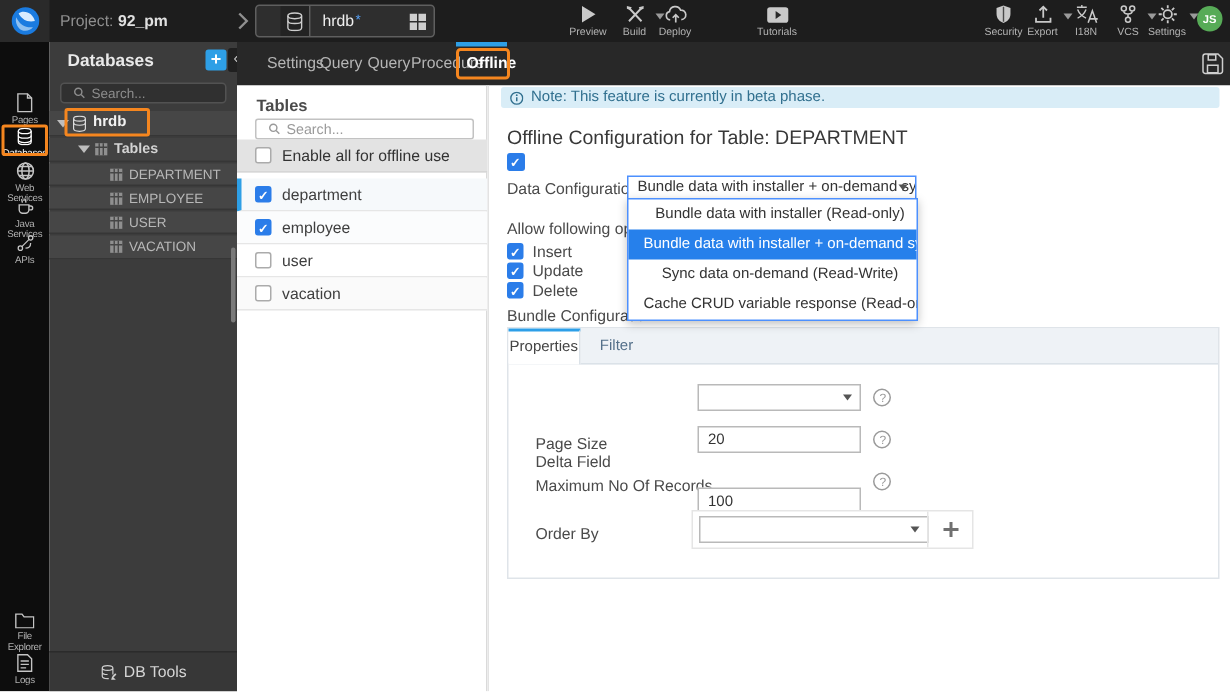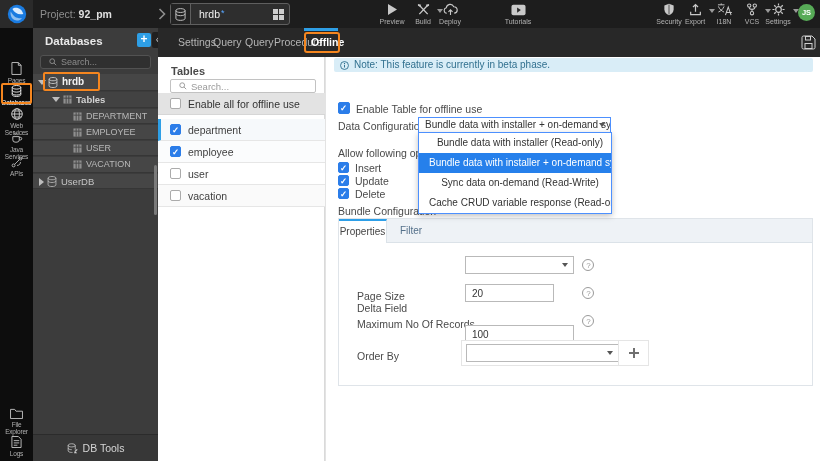--- a/index.html
+++ b/index.html
@@ -6,21 +6,21 @@
   *{box-sizing:border-box;font-family:"Liberation Sans",sans-serif;}
   #app{position:relative;width:820px;height:461px;background:#fff;overflow:hidden;}
   .abs{position:absolute;}
   svg{display:block;}
 
   
   #topbar{position:absolute;left:0;top:0;width:820px;height:28px;background:#1d1d1d;}
   #logo-box{position:absolute;left:0;top:0;width:33px;height:28px;background:#2a2a2a;display:flex;align-items:center;justify-content:center;}
   .proj{position:absolute;left:40px;top:0;height:28px;line-height:28px;font-size:10.5px;color:#8f8f8f;white-space:nowrap;}
   .proj b{color:#e0e0e0;font-weight:700;margin-left:3px;}
-  .artifact{position:absolute;left:170px;top:3px;width:120px;height:22px;background:#2e2e2e;border:1px solid #5f5f5f;border-radius:3px;display:flex;align-items:center;}
+  .artifact{position:absolute;left:170px;top:3px;width:120px;height:22px;background:#2e2e2e;border:1px solid #5f5f5f;border-radius:3px;display:flex;align-items:center;padding-left:16px;}
   .artifact .dbcell{width:20px;height:20px;background:#232323;border-right:1px solid #5f5f5f;display:flex;align-items:center;justify-content:center;}
   .artifact .aname{margin-left:8px;font-size:10.5px;color:#f0f0f0;}
   .artifact .star{color:#58a6ff;font-size:9px;vertical-align:top;margin-left:1px;}
   .artifact .gicon{margin-left:auto;margin-right:5px;}
   .tb-act{position:absolute;top:3px;text-align:center;color:#b3b3b3;font-size:7px;line-height:8px;white-space:nowrap;}
   .tb-act svg{margin:0 auto 2px;}
   .cdl{width:0;height:0;border-left:3px solid transparent;border-right:3px solid transparent;border-top:4px solid #9a9a9a;position:absolute;}
   .avatar{position:absolute;left:798px;top:4px;width:17px;height:17px;border-radius:50%;background:#57ab57;color:#fff;font-size:7.5px;font-weight:700;text-align:center;line-height:17px;}
 
   
@@ -329,30 +329,20 @@
     </div>
     <div class="trow" style="top:129px;height:16px;">
       <span class="abs" style="left:40px;top:3px;">
           <svg width="9" height="9" viewBox="0 0 10 10">
             <rect x=".5" y=".5" width="9" height="9" fill="#8f8f8f"></rect>
             <path d="M.5 3.5h9M3.5 .5v9M6.5 .5v9" stroke="#464646"></path>
           </svg>
         </span>
       <span class="lbl" style="left:53px;top:2px;font-size:9px;color:#b8b8b8;">VACATION</span>
     </div>
-    <div class="trow" style="top:146px;height:15px;">
-      <i class="te" style="left:6px;top:4px;"></i>
-      <span class="abs" style="left:14px;top:2px;">
-          <svg width="10" height="11" viewBox="0 0 12 14">
-            <path d="M1 2.7C1 1.5 3.2.6 6 .6s5 .9 5 2.1v8.6c0 1.2-2.2 2.1-5 2.1s-5-.9-5-2.1z" fill="none" stroke="#c0c0c0"></path>
-            <path d="M1 2.7c0 1.2 2.2 2.1 5 2.1s5-.9 5-2.1M1 6.2c0 1.2 2.2 2.1 5 2.1s5-.9 5-2.1" fill="none" stroke="#c0c0c0"></path>
-          </svg>
-        </span>
-      <span class="lbl" style="left:28px;top:1.5px;font-size:9.5px;">UserDB</span>
-    </div>
 
     <div class="dbsb"></div>
     <div class="collbtn"></div>
 
     <div class="dbfooter">
       <span>
           <svg width="11" height="11" viewBox="0 0 14 14">
             <path d="M1.5 3C1.5 1.9 3.5 1 6 1s4.5.9 4.5 2v5.5M1.5 3v7c0 1.1 2 2 4.5 2h1M1.5 3c0 1.1 2 2 4.5 2s4.5-.9 4.5-2M1.5 6.5c0 1.1 2 2 4.5 2" fill="none" stroke="#cfcfcf"></path>
             <path d="M9 13l1-3 3 3z" fill="#cfcfcf"></path>
             <path d="M10 10l2.5-2.5 1 1L11 11z" fill="#cfcfcf"></path>
@@ -416,23 +406,23 @@
 
   <div id="main">
     <div class="note">
       <span><svg width="9" height="9" viewBox="0 0 10 10">
             <circle cx="5" cy="5" r="4.4" fill="none" stroke="#31708f"></circle>
             <path d="M5 4.2v3" stroke="#31708f" stroke-width="1.1"></path>
             <circle cx="5" cy="2.7" r=".7" fill="#31708f"></circle>
           </svg></span>
       <span class="ntxt">Note: This feature is currently in beta phase.</span>
     </div>
+    <div class="h1">Offline Configuration for Table: DEPARTMENT</div>
 
     <span class="cb on" style="left:12px;top:45px;width:12px;height:12px;"></span>
-    <span class="flabel" style="left:30px;top:46px;">Enable Table for offline use</span>
 
     <span class="flabel" style="left:12px;top:63px;">Data Configuration</span>
     <div class="selbox focus" style="left:92px;top:60px;width:193px;height:16px;">
       <span class="val">Bundle data with installer + on-demand sync (Read-Write)</span>
       <i class="cd"></i>
     </div>
     <div class="menu">
       <div class="menu-item">Bundle data with installer (Read-only)</div>
       <div class="menu-item active">Bundle data with installer + on-demand sync (Read-Write)</div>
       <div class="menu-item">Sync data on-demand (Read-Write)</div>
@@ -456,21 +446,21 @@
       </div>
 
       <span class="flabel" style="left:18px;top:43px;margin-top:40px;">Delta Field</span>
       <div class="selbox" style="left:126px;top:37px;width:109px;height:18px;">
         <span class="val" style="line-height:16px;"></span>
         <i class="cd" style="top:6px;"></i>
       </div>
       <span class="help" style="left:243px;top:40px;"></span>
 
       <span class="flabel" style="left:18px;top:71px;">Page Size</span>
-      <input class="txt" style="left: 126px; top: 65px; width: 89px; height: 18px;" value="20">
+      <input class="txt" style="left: 126px; top: 65px; width: 109px; height: 18px;" value="20">
       <span class="help" style="left:243px;top:68px;"></span>
 
       <span class="flabel" style="left:18px;top:99px;">Maximum No Of Records</span>
       <input class="txt" style="left: 126px; top: 106px; width: 109px; height: 18px;" value="100">
       <span class="help" style="left:243px;top:96px;"></span>
 
       <span class="flabel" style="left:18px;top:131px;">Order By</span>
       <div class="obgroup">
         <div class="selbox">
           <span class="val" style="line-height:16px;"></span>

